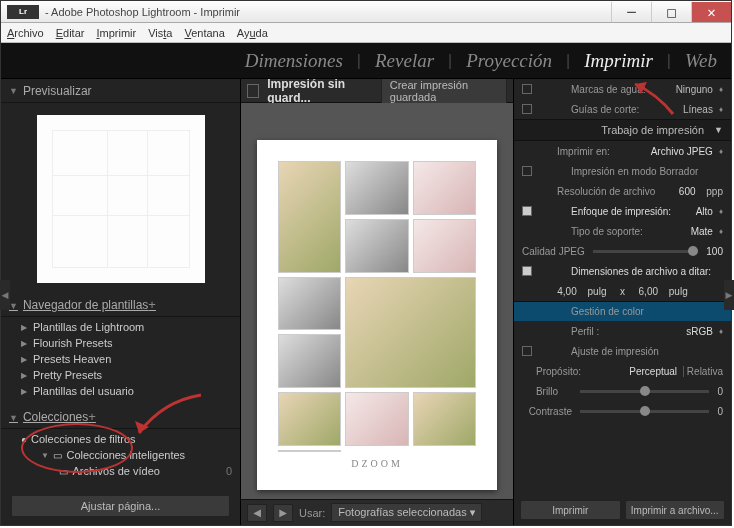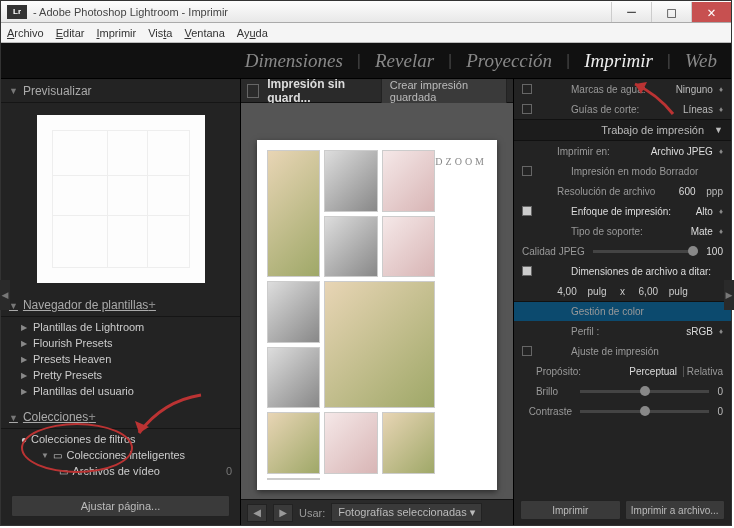--- a/index.html
+++ b/index.html
@@ -1,19 +1,19 @@
 <!DOCTYPE html>
 <html><head>
 <meta charset="utf-8">
 <style>
 * { margin:0; padding:0; box-sizing:border-box; font-family:sans-serif; }
 body { background:#fff; width:734px; height:528px; overflow:hidden; position:relative; }
 .window { width:732px; height:526px; border:1px solid #333; background:#1a1a1a; display:flex; flex-direction:column; }
 .titlebar { background:linear-gradient(#fdfdfd,#e8e8e8); height:22px; display:flex; align-items:center; border-bottom:1px solid #aaa; font-size:11px; color:#444; }
-.titlebar .logo { width:20px; height:14px; background:#333; margin:0 6px; display:flex; align-items:center; justify-content:center; color:#fff; font-size:8px; font-weight:bold; }
+.titlebar .logo { width:32px; height:14px; background:#333; margin:0 6px; display:flex; align-items:center; justify-content:center; color:#fff; font-size:8px; font-weight:bold; }
 .titlebar .title { flex:1; }
 .titlebar .wbtn { width:40px; height:20px; display:flex; align-items:center; justify-content:center; border-left:1px solid #ccc; font-size:14px; font-family:monospace; }
 .titlebar .close { background:#c75050; color:#fff; }
 .menubar { background:#f5f5f5; height:20px; display:flex; align-items:center; padding:0 6px; border-bottom:1px solid #bbb; gap:12px; font-size:11px; color:#333; }
 .menubar span u { text-decoration:underline; }
 .modulebar { height:36px; display:flex; justify-content:flex-end; align-items:center; padding:0 14px; gap:14px; background:#111; border-bottom:1px solid #000; }
 .modulebar .mod { font-family:'Brush Script MT',cursive; font-size:19px; color:#888; font-style:italic; }
 .modulebar .sep { color:#444; font-size:16px; }
 .modulebar .active { color:#eee; }
 .content { flex:1; display:flex; background:#1e1e1e; overflow:hidden; }
@@ -35,21 +35,21 @@
 .tree .item .icon { font-size:10px; }
 .circled { position:absolute; border:2px solid #b33; border-radius:50%/50%; pointer-events:none; }
 .arrow-anno { position:absolute; pointer-events:none; }
 .leftfoot { margin-top:auto; padding:6px 10px 8px; }
 .btn { background:#3a3a3a; border:1px solid #222; color:#bbb; font-size:11px; height:22px; display:flex; align-items:center; justify-content:center; border-radius:2px; }
 .center-head { height:24px; display:flex; align-items:center; padding:0 6px; gap:8px; background:#2a2a2a; border-bottom:1px solid #111; }
 .center-head .sq { width:14px; height:14px; border:1px solid #666; }
 .center-head .lbl { color:#ddd; font-size:12px; font-weight:bold; }
 .center-head .cbtn { background:#3a3a3a; border:1px solid #222; color:#bbb; font-size:11px; padding:3px 8px; border-radius:2px; margin-left:auto; }
 .canvas { flex:1; background:#555; display:flex; align-items:center; justify-content:center; padding:8px; }
-.page { background:#fff; width:240px; height:350px; padding:10px; display:flex; flex-direction:row; box-shadow:0 2px 6px rgba(0,0,0,.5);margin-top:28px; }
+.page { background:#fff; width:240px; height:350px; padding:21px; display:flex; flex-direction:column; box-shadow:0 2px 6px rgba(0,0,0,.5);margin-top:28px; }
 .collage { flex:1; display:grid; grid-template-columns:repeat(3,1fr); grid-template-rows:repeat(5,1fr); gap:4px; }
 .ph { background:#d5c9b3; border:1px solid #ccc; background-size:cover; background-position:center; }
 .ph.color { background:linear-gradient(135deg,#e8d5b5,#9fa868); }
 .ph.bw { background:linear-gradient(135deg,#ddd,#888); }
 .ph.pink { background:linear-gradient(135deg,#f5e8e8,#d8b5b5); }
 .ph.big1 { grid-row:span 2; }
 .ph.big2 { grid-column:span 2; grid-row:span 2; }
 .page-foot { text-align:center; font-size:10px; letter-spacing:3px; color:#888; padding-top:6px; font-family:serif; }
 .center-foot { height:26px; background:#2a2a2a; border-top:1px solid #111; display:flex; align-items:center; padding:0 6px; gap:6px; font-size:11px; color:#999; }
 .center-foot .navbtn { width:20px; height:18px; background:#3a3a3a; border:1px solid #222; display:flex; align-items:center; justify-content:center; font-size:10px; }

